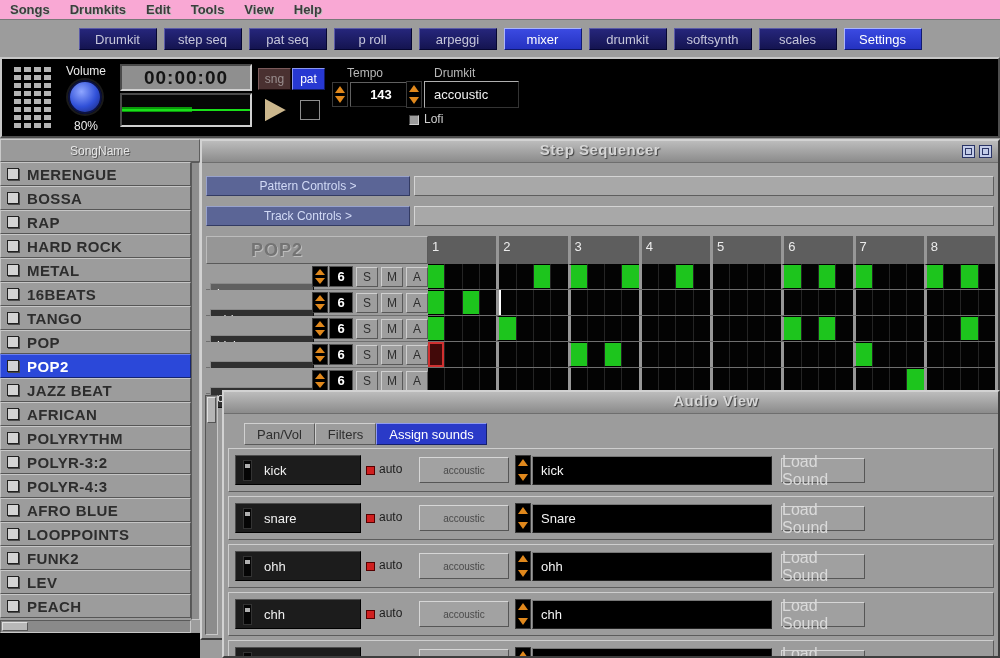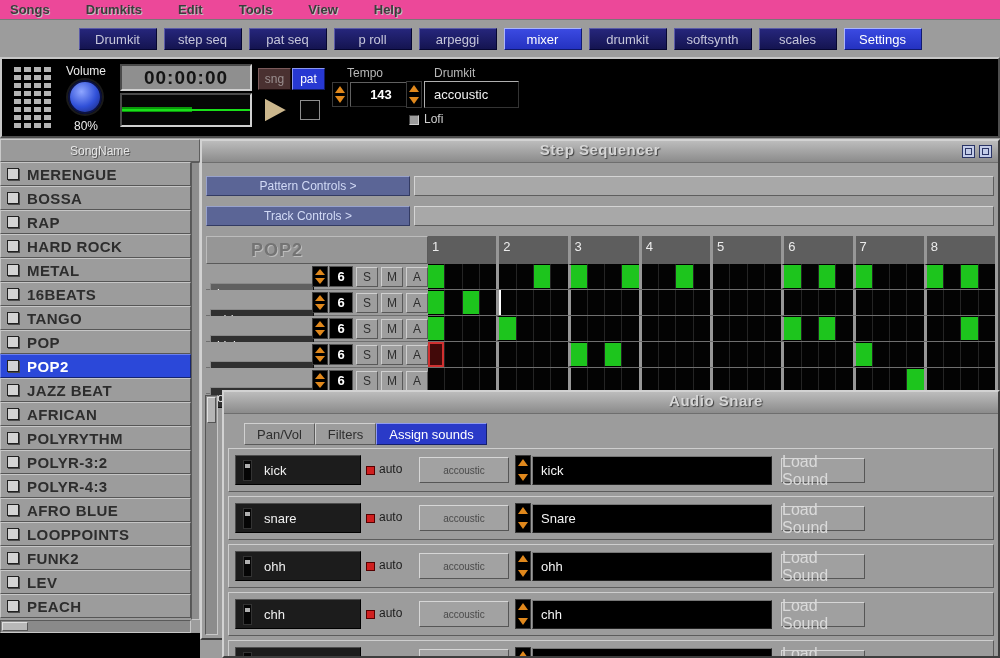--- a/index.html
+++ b/index.html
@@ -1,22 +1,22 @@
 <!DOCTYPE html>
 <html><head>
 <meta charset="utf-8">
 <style>
   * { margin:0; padding:0; box-sizing:border-box; }
   html,body { width:1000px; height:658px; overflow:hidden; background:#9c9c9c;
     font-family:"Liberation Sans","DejaVu Sans",sans-serif; }
   #app { position:relative; width:1000px; height:658px; background:#9c9c9c; overflow:hidden; }
 
   
-  .menubar { position:absolute; left:0; top:0; width:1000px; height:20px; background:#ec4899;
-    border-bottom:1px solid #787878; display:flex; align-items:center; gap:36px; padding-left:10px; }
+  .menubar { position:absolute; left:0; top:0; width:1000px; height:20px; background:#f9a8d4;
+    border-bottom:1px solid #787878; display:flex; align-items:center; gap:20px; padding-left:10px; }
   .menu-item { font-size:13px; font-weight:bold; color:#3c3c3c; text-shadow:1px 1px 0 #c2c2c2; }
 
   
   .tabbar { position:absolute; left:0; top:21px; width:1000px; height:36px; display:flex;
     align-items:center; justify-content:center; gap:7px; }
   .tab-btn { width:78px; height:22px; background:linear-gradient(#26267c,#141450);
     border:1px solid; border-color:#5a5aa8 #060630 #060630 #5a5aa8; color:#c6c6da; font-size:13px;
     display:flex; align-items:center; justify-content:center; white-space:nowrap; }
   .tab-btn.active { background:linear-gradient(#3b4ae2,#2432c0); color:#fff;
     border-color:#aab4ff #111a70 #111a70 #aab4ff; }
@@ -590,21 +590,21 @@
           </div>
         </div>
       </div>
     <div class="seq-vscroll">
       <div class="seq-vthumb"></div>
     </div>
   </div>
 
   <div class="window mixer">
     <div class="titlebar">
-      <span class="title">Audio Snare</span>
+      <span class="title">Audio View</span>
     </div>
     <div class="mixer-tabs">
         <div class="mx-tab">Pan/Vol</div>
         <div class="mx-tab">Filters</div>
         <div class="mx-tab active">Assign sounds</div>
       </div>
     <div class="mixer-rows">
         <div class="mx-row">
           <div class="mx-chan">kick<div class="mx-fader"></div></div>
           <div class="mx-led"></div>

